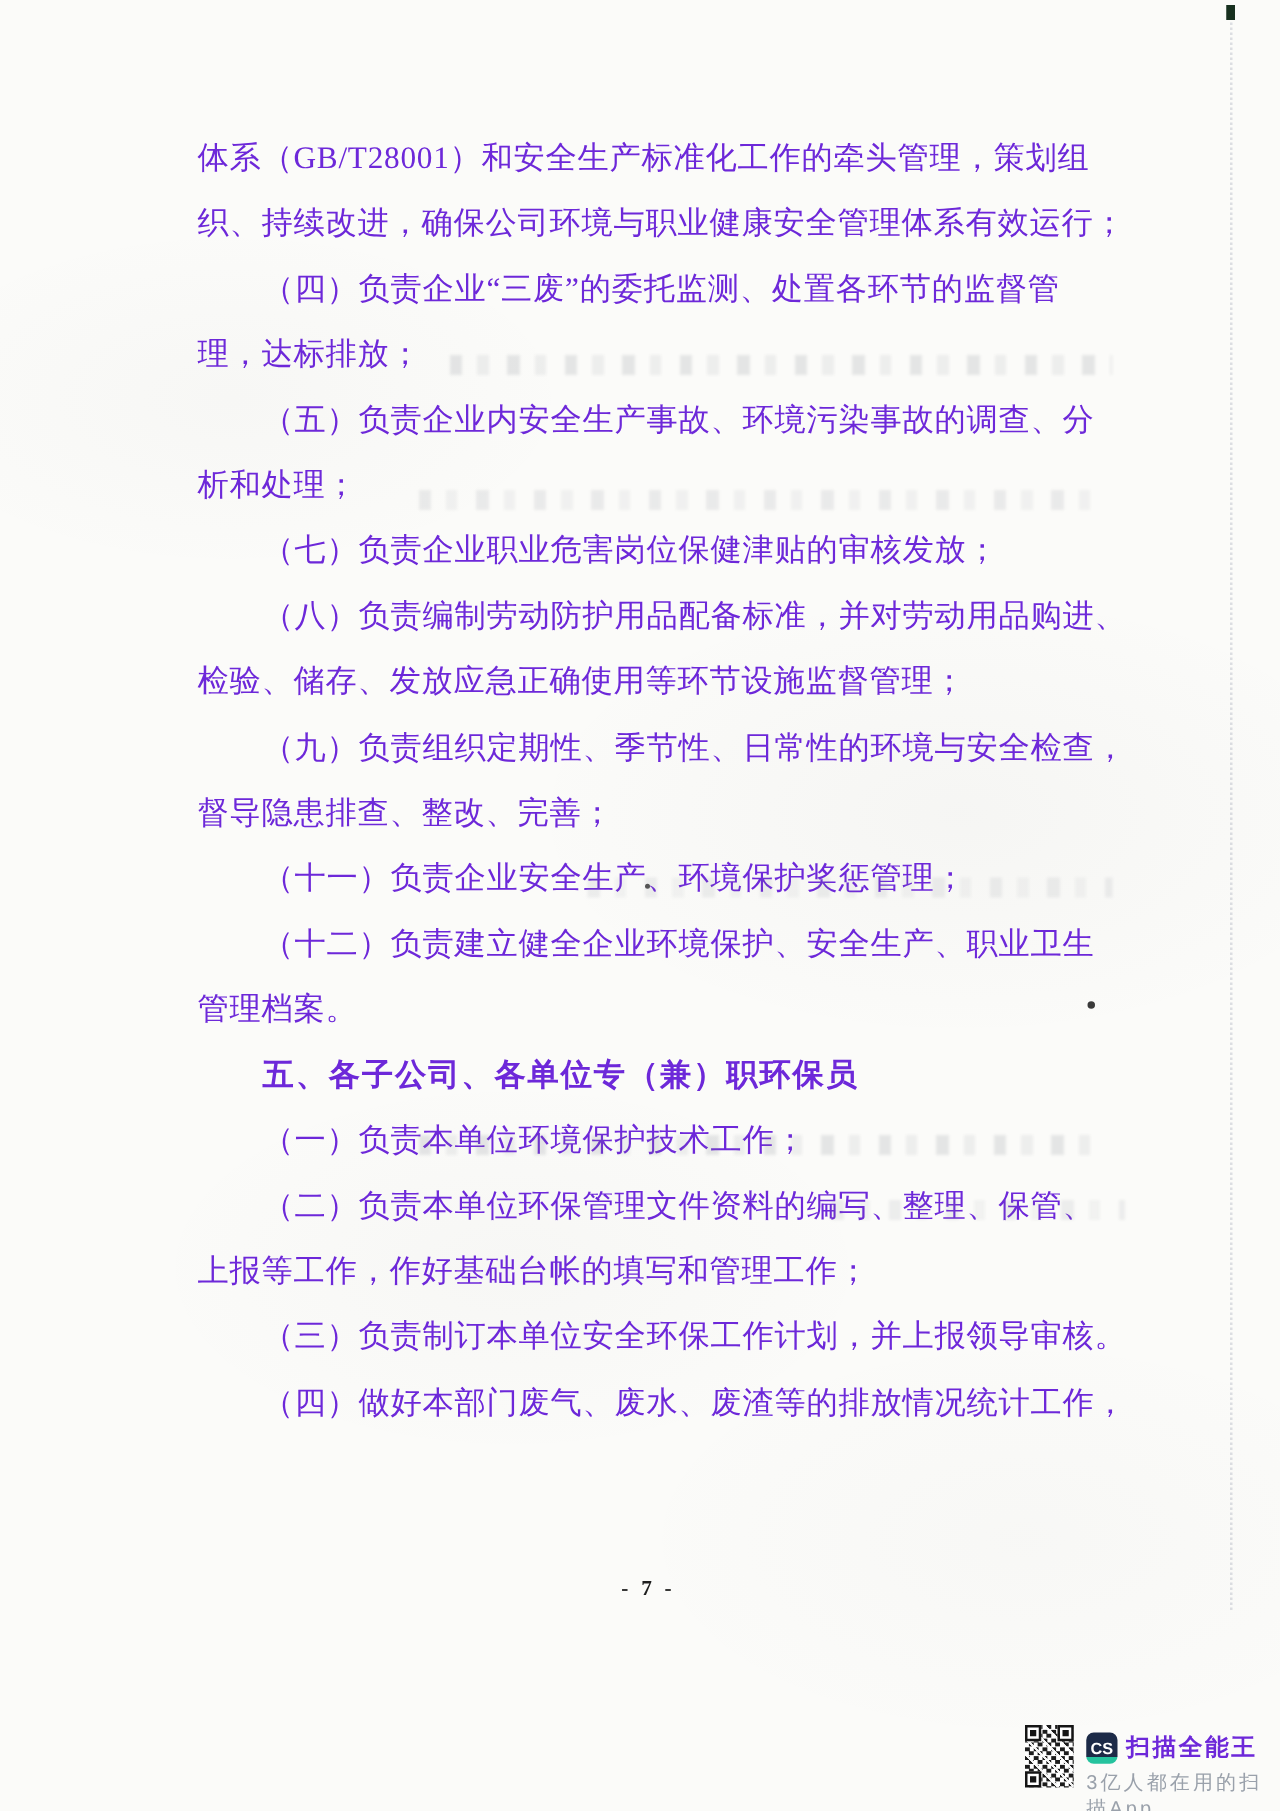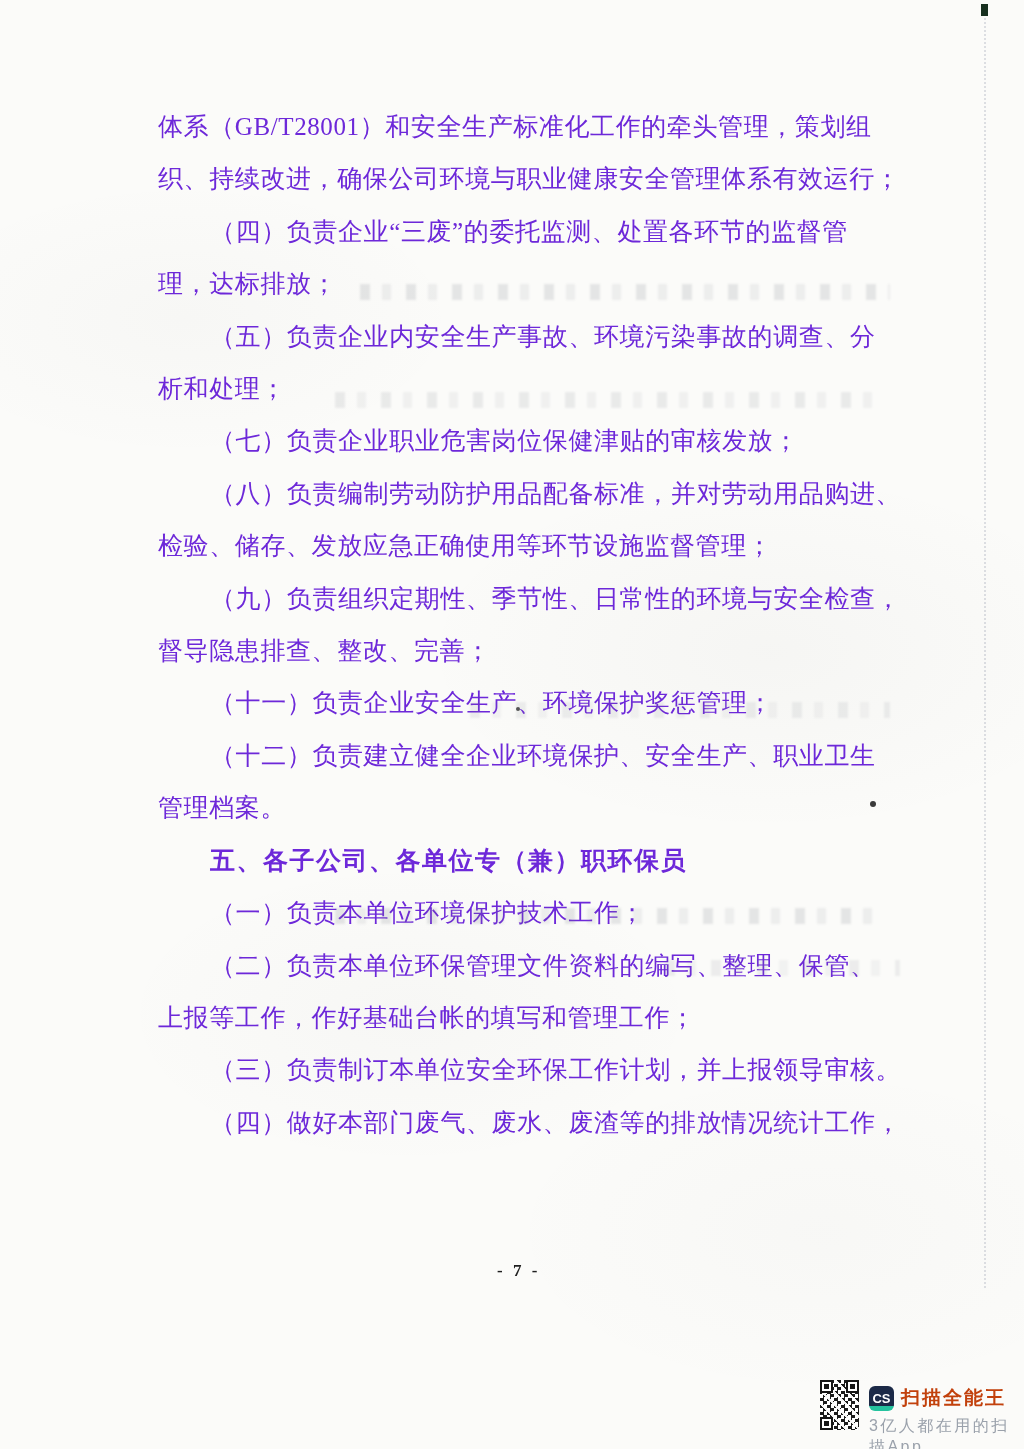--- a/index.html
+++ b/index.html
@@ -50,21 +50,21 @@
     background-size:auto, 7px 7px; }
   .finder { position:absolute; width:13px; height:13px; border:2px solid #151515; background:#fff; }
   .finder i { position:absolute; inset:2px; background:#151515; }
   .f-tl { left:0; top:0; } .f-tr { right:0; top:0; } .f-bl { left:0; bottom:0; }
   .wm-right { padding-top:5px; }
   .wm-row { display:flex; align-items:center; gap:7px; }
   .cs-logo { width:25px; height:25px; border-radius:6px;
     background:linear-gradient(#1c2a47 0 80%, #25c39e 80% 100%);
     color:#fff; font-size:13px; font-weight:bold;
     display:flex; align-items:center; justify-content:center; }
-  .wm-title { font-size:19px; font-weight:bold; color:#c2410c; letter-spacing:2px; }
+  .wm-title { font-size:19px; font-weight:bold; color:#6d28d9; letter-spacing:2px; }
   .wm-tagline { margin-top:5px; font-size:16px; color:#9aa1ab; letter-spacing:2.5px; }
 </style>
 </head>
 <body>
 
 <div class="page">
 
   <div class="text-block">
     <div class="line">体系（GB/T28001）和安全生产标准化工作的牵头管理，策划组</div>
     <div class="line">织、持续改进，确保公司环境与职业健康安全管理体系有效运行；</div>

